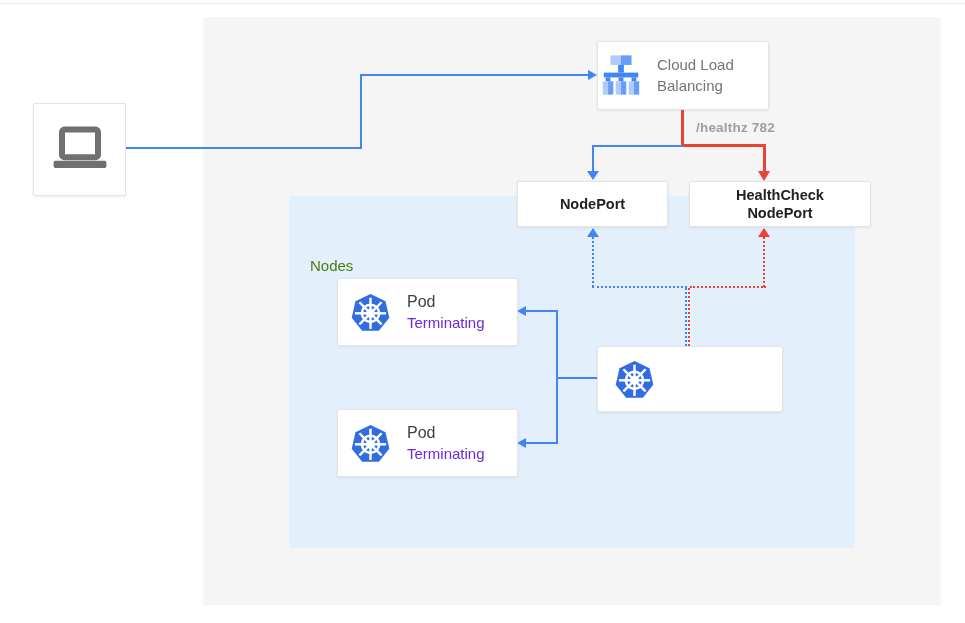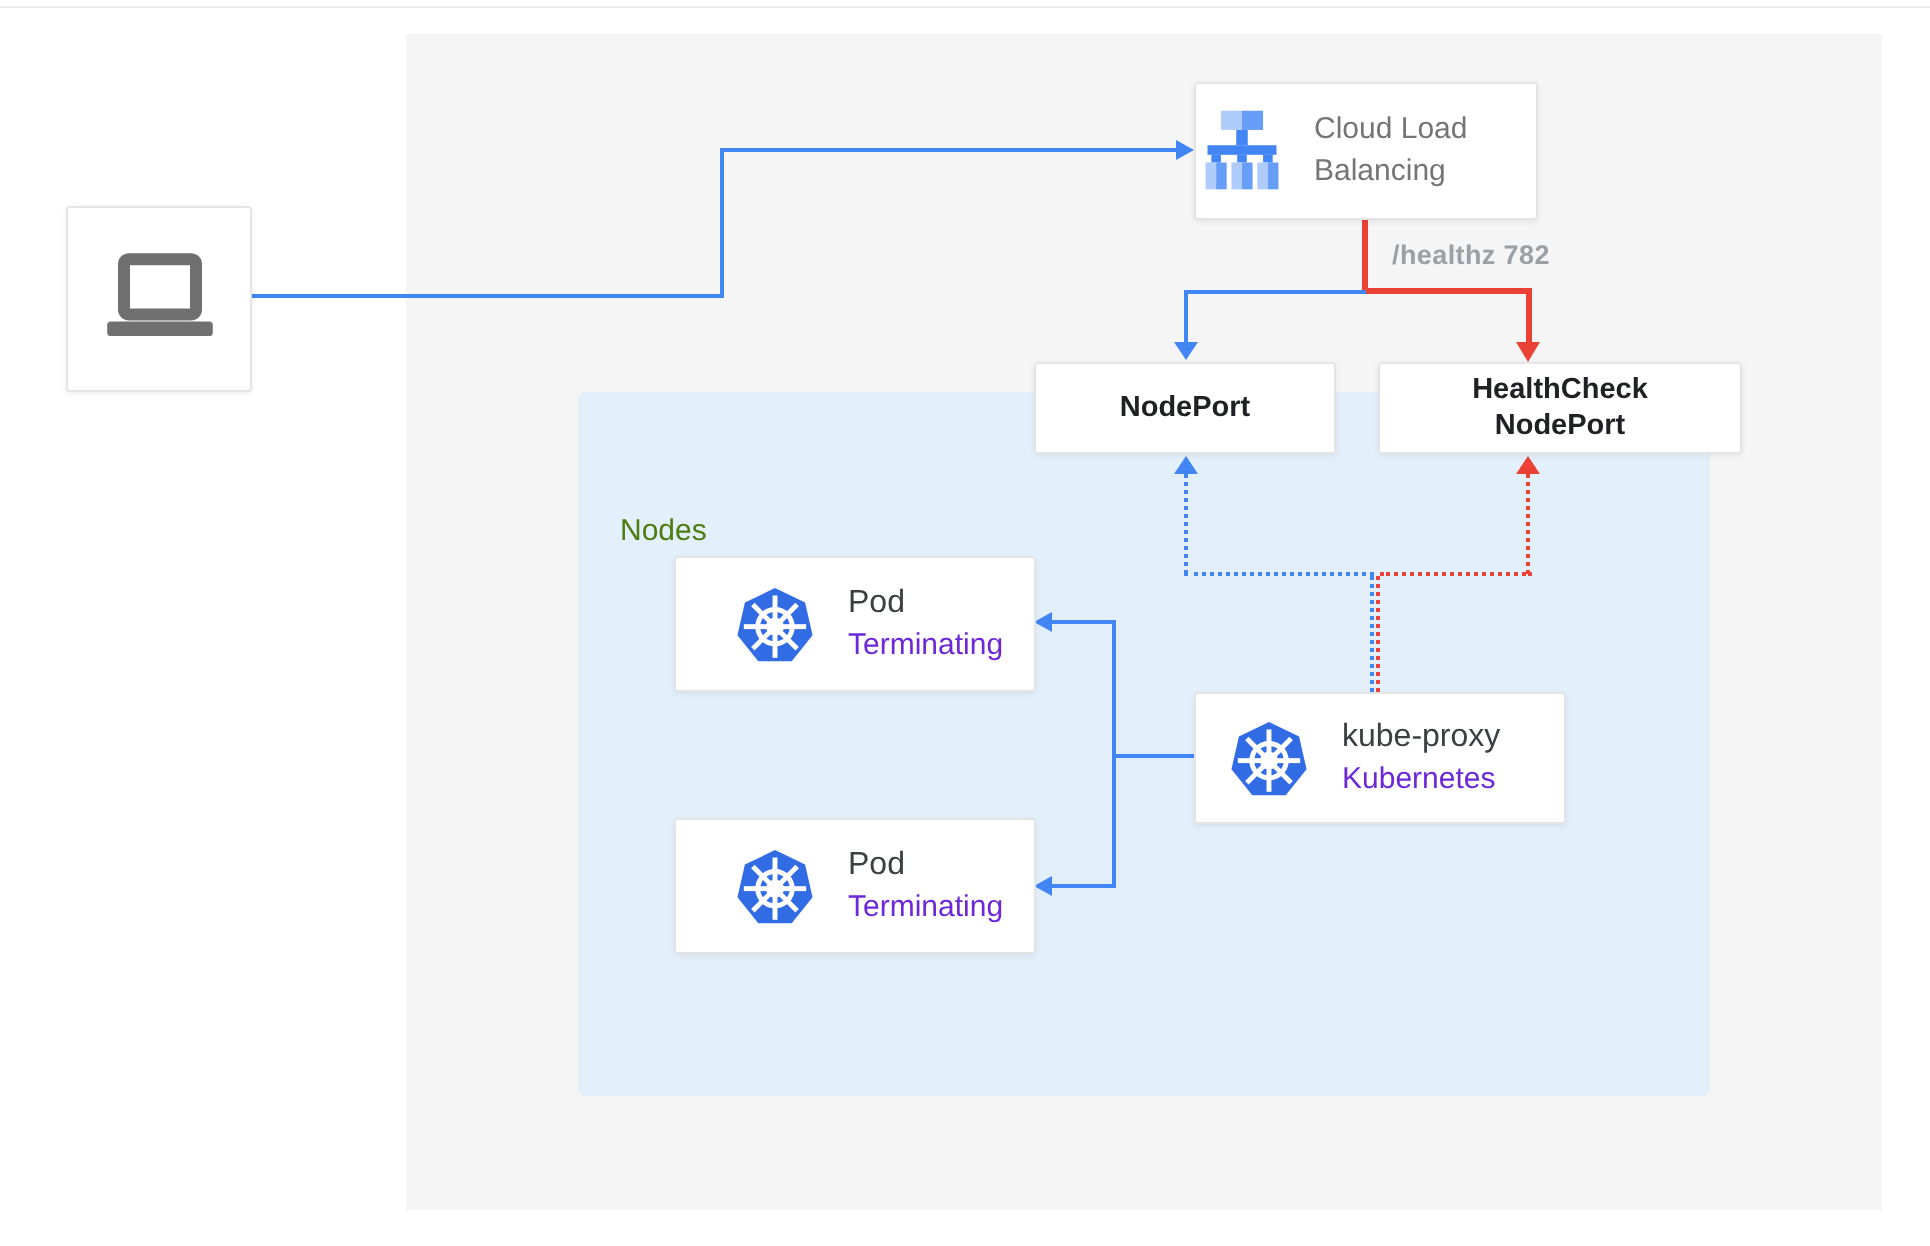--- a/index.html
+++ b/index.html
@@ -34,21 +34,21 @@
     z-index: 2;
     display: flex; align-items: center;
   }
   .laptop-box { left: 33px; top: 103px; width: 93px; height: 93px; justify-content: center; }
   .clb-box { left: 597px; top: 41px; width: 172px; height: 69px; gap: 13px; }
   .clb-text { font-size: 15px; color: #757575; line-height: 1.35; }
   .port-box { justify-content: center; text-align: center; }
   .nodeport-box { left: 517px; top: 181px; width: 151px; height: 46px; }
   .hcnp-box { left: 689px; top: 181px; width: 182px; height: 46px; }
   .port-label { font-size: 14.5px; font-weight: bold; color: #202124; line-height: 1.25; }
-  .pod-box { width: 181px; height: 68px; padding-left: 29px; gap: 16px; }
+  .pod-box { width: 181px; height: 68px; padding-left: 12px; gap: 16px; }
   .pod1-box { left: 337px; top: 278px; }
   .pod2-box { left: 337px; top: 409px; }
   .kproxy-box { left: 597px; top: 346px; width: 186px; height: 66px; padding-left: 16px; gap: 16px; }
   .entity-title { font-size: 16px; color: #3c4043; line-height: 1.3; }
   .entity-sub { font-size: 15px; color: #6d28d9; line-height: 1.3; }
   .edge-label {
     position: absolute; left: 696px; top: 120px;
     font-size: 13.5px; font-weight: bold; color: #9aa0a6; z-index: 3;
     letter-spacing: 0.2px;
   }
@@ -215,19 +215,15 @@
             <line x1="50" y1="52" x2="77" y2="79"></line>
           <line x1="50" y1="52" x2="50" y2="90"></line>
             <line x1="50" y1="52" x2="23" y2="79"></line>
           <line x1="50" y1="52" x2="12" y2="52"></line>
             <line x1="50" y1="52" x2="23" y2="25"></line>
           <circle cx="50" cy="52" r="21" fill="none"></circle>
         </g>
         <circle cx="50" cy="52" r="11" fill="#ffffff"></circle>
       </svg>
     </span>
-    <div>
-      <div class="entity-title">kube-proxy</div>
-      <div class="entity-sub">Kubernetes</div>
-    </div>
   </div>
 
 </div>
 
 </body></html>

